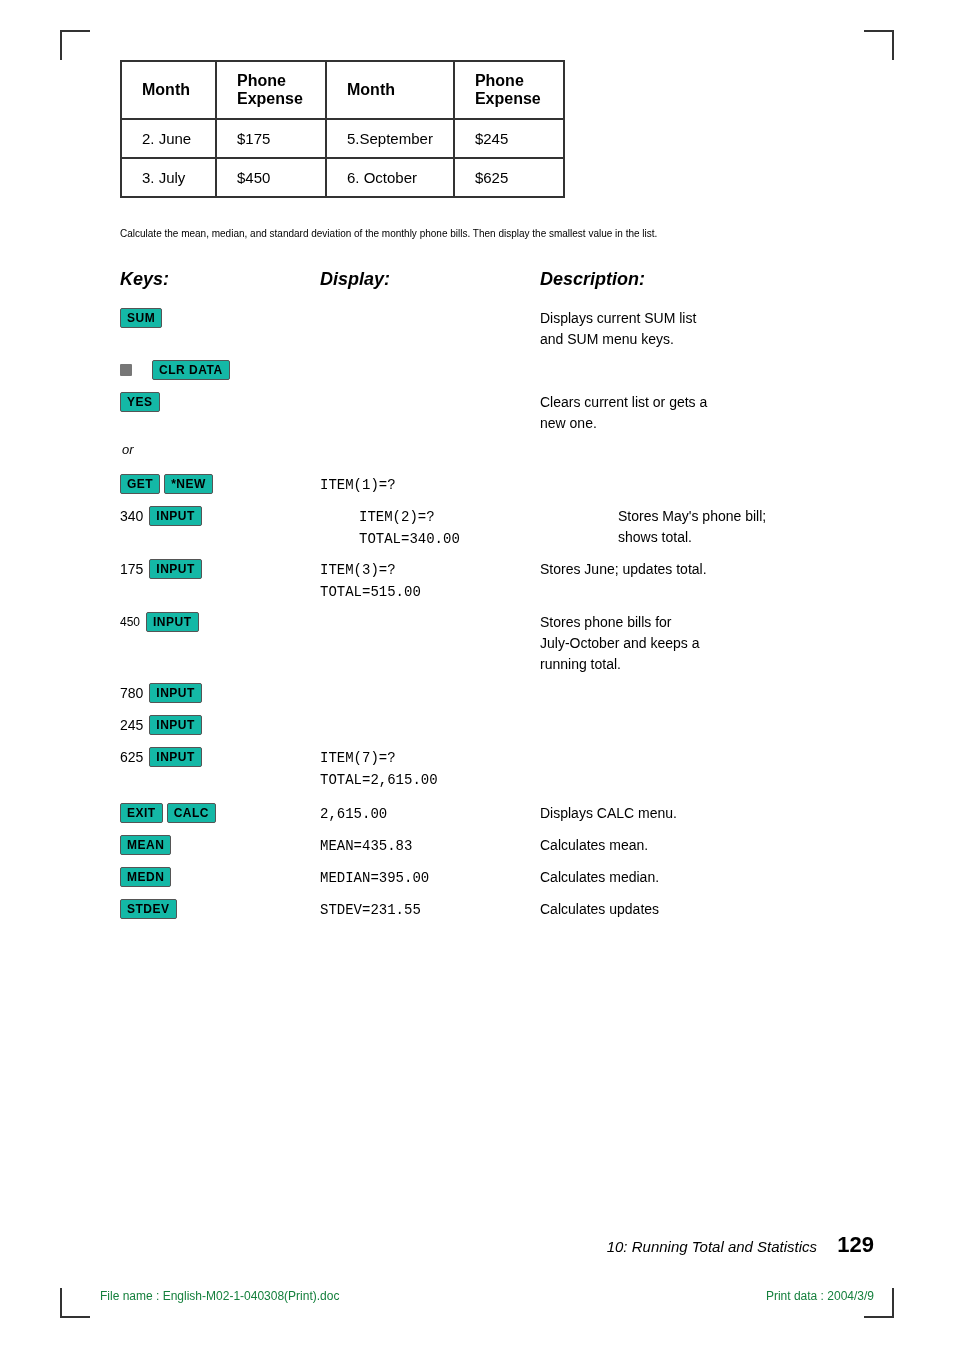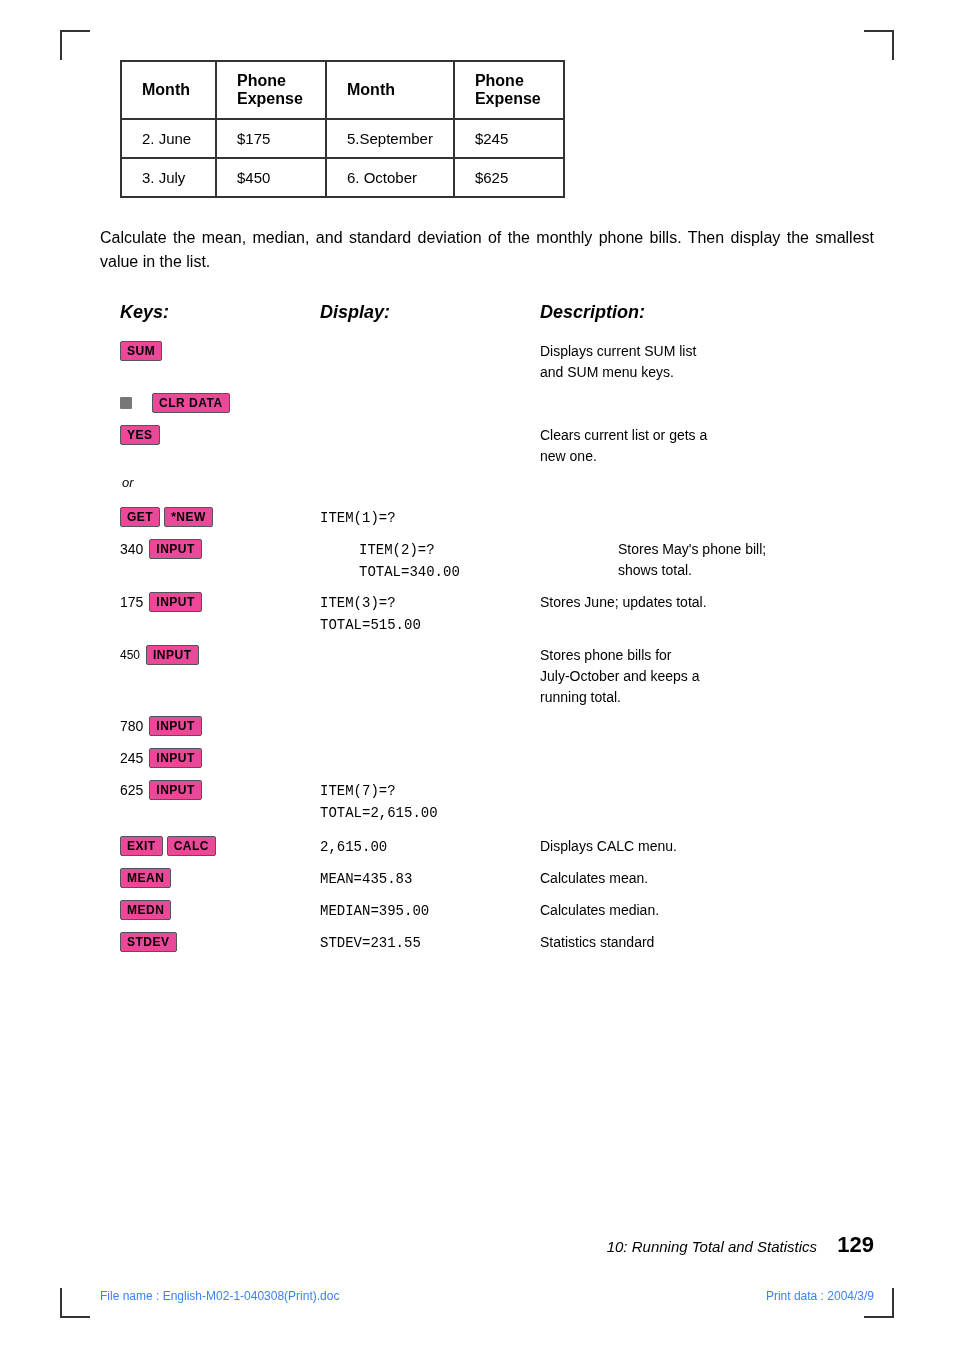--- a/index.html
+++ b/index.html
@@ -63,24 +63,25 @@
       font-size: 16px;
     }
     .data-table td {
       font-size: 15px;
     }
     .col-month { width: 95px; }
     .col-phone { width: 110px; }
 
     
     .description-text {
-      font-size: 16px;
+      font-size: 10px;
       line-height: 1.5;
       margin-bottom: 28px;
       text-align: justify;
+      margin-left: 20px;
     }
 
     
     .kbd-section {
       width: 100%;
       margin-left: 20px;
     }
     .kbd-header {
       display: grid;
       grid-template-columns: 200px 220px 1fr;
@@ -121,21 +122,21 @@
       padding: 2px 0;
     }
 
     
     .key-btn {
       display: inline-block;
       border: 1.5px solid #555;
       padding: 2px 6px;
       font-size: 12px;
       font-weight: bold;
-      background: #ec4899;
+      background: #14b8a6;
       font-family: Arial, sans-serif;
       letter-spacing: 0.5px;
       border-radius: 2px;
     }
     .key-text-only {
       display: inline-block;
       font-size: 13px;
       font-style: italic;
       margin-left: 2px;
     }
@@ -143,21 +144,21 @@
     
     .page-footer {
       position: absolute;
       bottom: 45px;
       left: 0;
       right: 0;
       display: flex;
       justify-content: space-between;
       padding: 0 80px 0 100px;
       font-size: 12px;
-      color: #3b82f6;
+      color: #15803d;
     }
 
     
     .chapter-footer {
       position: absolute;
       bottom: 90px;
       right: 80px;
       font-size: 15px;
       font-weight: bold;
       text-align: right;
@@ -339,21 +340,21 @@
       </div>
       <div class="kbd-display">MEDIAN=395.00</div>
       <div class="kbd-desc">Calculates median.</div>
     </div>
 
     <div class="kbd-row" style="margin-top:4px;">
       <div class="kbd-keys">
         <span class="key-btn">STDEV</span>
       </div>
       <div class="kbd-display">STDEV=231.55</div>
-      <div class="kbd-desc">Statistics standard</div>
+      <div class="kbd-desc">Calculates updates</div>
     </div>
 
   </div>
 
   <div class="chapter-footer">
     <span class="chapter-title">10: Running Total and Statistics</span>
     <span class="page-num">129</span>
   </div>
 
   <div class="page-footer">

